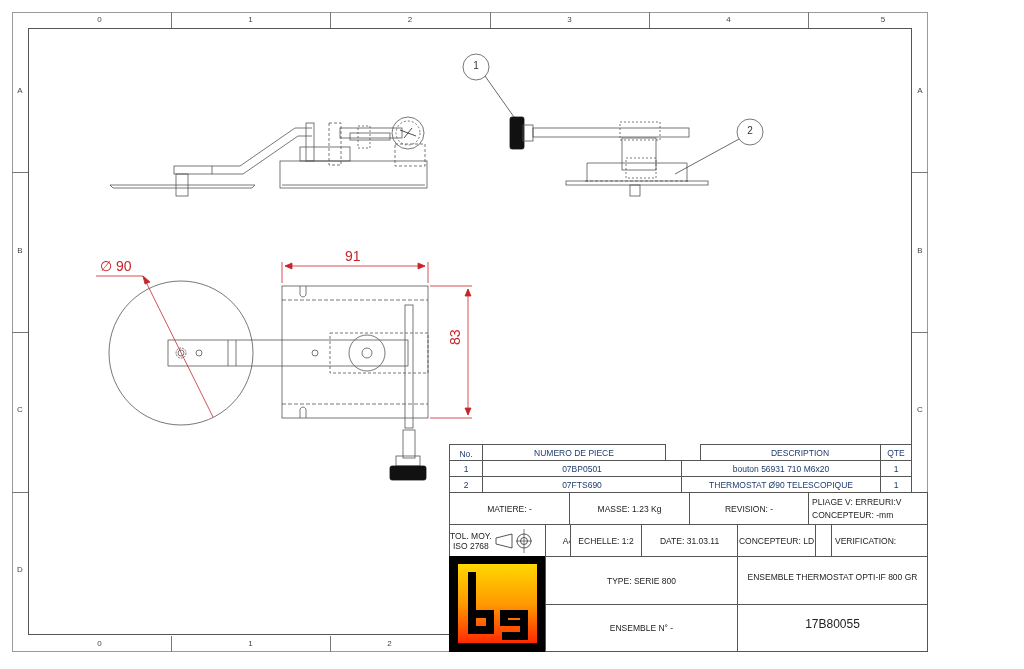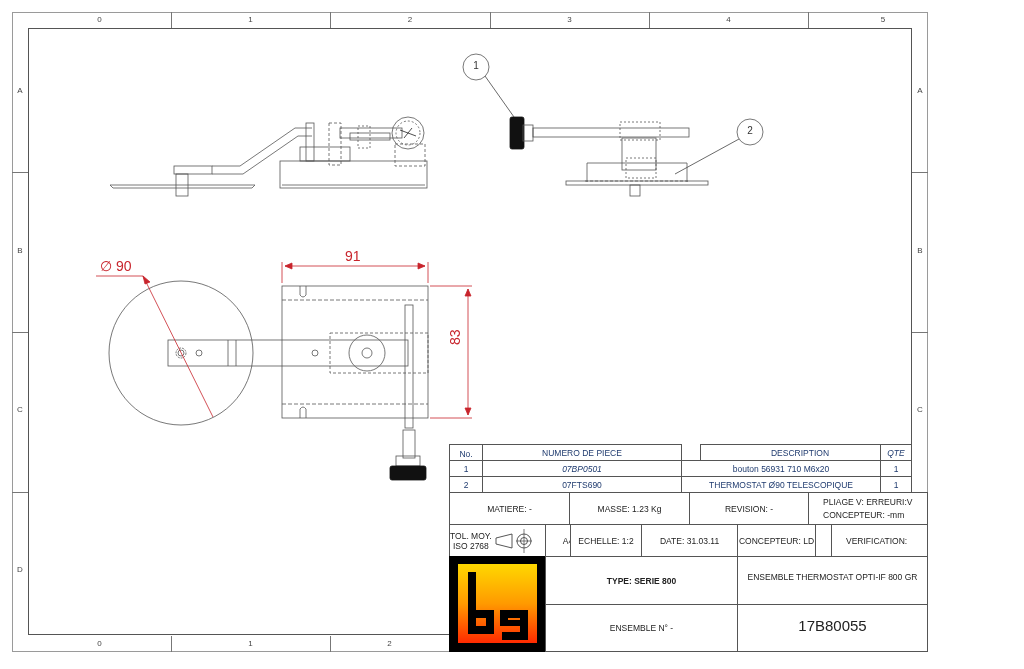--- a/index.html
+++ b/index.html
@@ -5,22 +5,22 @@
     html, body { margin:0; padding:0; background:#ffffff; }
     body { width:1024px; height:669px; position:relative; overflow:hidden; font-family:"Liberation Sans", sans-serif; color:#222; }
     .frame-outer { position:absolute; left:12px; top:12px; width:916px; height:640px; border:1px solid #9a9a9a; box-sizing:border-box; }
     .frame-inner { position:absolute; left:28px; top:28px; width:884px; height:607px; border:1px solid #555; box-sizing:border-box; }
     .zone-label { position:absolute; font-size:8px; color:#444; text-align:center; line-height:16px; height:16px; }
     .zone-tick-v { position:absolute; width:1px; height:16px; background:#777; }
     .zone-tick-h { position:absolute; height:1px; width:16px; background:#777; }
     .zone-label-v { position:absolute; font-size:8px; color:#444; width:16px; text-align:center; }
     svg.drawing { position:absolute; left:0; top:0; }
     .tb { position:absolute; border:1px solid #555; box-sizing:border-box; font-size:8.5px; color:#222; display:flex; align-items:center; justify-content:center; text-align:center; background:#fff; }
-    .tb.left { justify-content:flex-start; padding-left:14px; text-align:left; }
-    .tb.big { font-size:15px; }
+    .tb.left { justify-content:flex-start; padding-left:3px; text-align:left; }
+    .tb.big { font-size:12px; }
     .bom-cell { position:absolute; border:1px solid #555; box-sizing:border-box; font-size:8.5px; color:#1e3a6e; display:flex; align-items:center; justify-content:center; background:#fff; }
     .logo { position:absolute; left:449px; top:556px; width:96px; height:96px; background:#000; box-sizing:border-box; }
     .logo-inner { position:absolute; left:9px; top:8px; width:79px; height:79px; background:linear-gradient(to bottom, #ffd800 0%, #ff9a00 50%, #ff2a00 100%); }
     .dim-text { position:absolute; color:#c8242c; font-size:14px; }
     .balloon-text { position:absolute; font-size:10px; color:#333; width:20px; text-align:center; }
   </style>
 </head>
 <body>
 
 <div class="frame-outer"></div>
@@ -141,26 +141,26 @@
 </svg>
 
 <div class="balloon-text" style="left:466px;top:60px;">1</div>
 <div class="balloon-text" style="left:740px;top:125px;">2</div>
 
 <div class="dim-text" style="left:100px;top:258px;">∅ 90</div>
 <div class="dim-text" style="left:345px;top:248px;">91</div>
 <div class="dim-text" style="left:447px;top:345px;transform:rotate(-90deg);transform-origin:left top;">83</div>
 
 <div class="bom-cell" style="left:449px;top:444px;width:34px;height:19px;">No.</div>
-<div class="bom-cell" style="left:482px;top:444px;width:200px;height:17px;">NUMERO DE PIECE</div>
+<div class="bom-cell" style="left:482px;top:444px;width:184px;height:17px;">NUMERO DE PIECE</div>
 <div class="bom-cell" style="left:681px;top:444px;width:200px;height:17px;margin-left:19px;">DESCRIPTION</div>
-<div class="bom-cell" style="left:880px;top:444px;width:32px;height:17px;font-style:italic;">QTE</div>
+<div class="bom-cell" style="left:880px;top:444px;width:32px;height:17px;">QTE</div>
 
 <div class="bom-cell" style="left:449px;top:460px;width:34px;height:17px;">1</div>
-<div class="bom-cell" style="left:482px;top:460px;width:200px;height:17px;font-style:italic;">07BP0501</div>
+<div class="bom-cell" style="left:482px;top:460px;width:200px;height:17px;">07BP0501</div>
 <div class="bom-cell" style="left:681px;top:460px;width:200px;height:17px;">bouton 56931 710 M6x20</div>
 <div class="bom-cell" style="left:880px;top:460px;width:32px;height:17px;">1</div>
 
 <div class="bom-cell" style="left:449px;top:476px;width:34px;height:17px;">2</div>
 <div class="bom-cell" style="left:482px;top:476px;width:200px;height:17px;">07FTS690</div>
 <div class="bom-cell" style="left:681px;top:476px;width:200px;height:17px;">THERMOSTAT Ø90 TELESCOPIQUE</div>
 <div class="bom-cell" style="left:880px;top:476px;width:32px;height:17px;">1</div>
 
 <div class="tb" style="left:449px;top:492px;width:121px;height:33px;">MATIERE: -</div>
 <div class="tb" style="left:569px;top:492px;width:121px;height:33px;">MASSE: 1.23 Kg</div>
@@ -190,16 +190,16 @@
 <div class="tb left" style="left:831px;top:524px;width:97px;height:33px;">VERIFICATION:</div>
 
 <div class="logo">
   <div class="logo-inner">
     <svg width="79" height="79">
       <path d="M10 8 L18 8 L18 46 L36 46 L36 70 L10 70 Z M18 54 L18 62 L28 62 L28 54 Z" fill="#000" fill-rule="evenodd"></path>
       <path d="M42 46 L70 46 L70 76 L44 76 L44 68 L62 68 L62 62 L42 62 Z M50 54 L50 56 L62 56 L62 54 Z" fill="#000" fill-rule="evenodd"></path>
     </svg>
   </div>
 </div>
-<div class="tb" style="left:545px;top:556px;width:193px;height:49px;font-weight:bold;">TYPE: SERIE 800</div>
+<div class="tb" style="left:545px;top:556px;width:193px;height:49px;">TYPE: SERIE 800</div>
 <div class="tb" style="left:737px;top:556px;width:191px;height:49px;align-items:flex-start;padding-top:15px;">ENSEMBLE THERMOSTAT OPTI-IF 800 GR</div>
 <div class="tb" style="left:545px;top:604px;width:193px;height:48px;">ENSEMBLE N° -</div>
 <div class="tb big" style="left:737px;top:604px;width:191px;height:48px;align-items:flex-start;padding-top:12px;">17B80055</div>
 
 </body></html>

